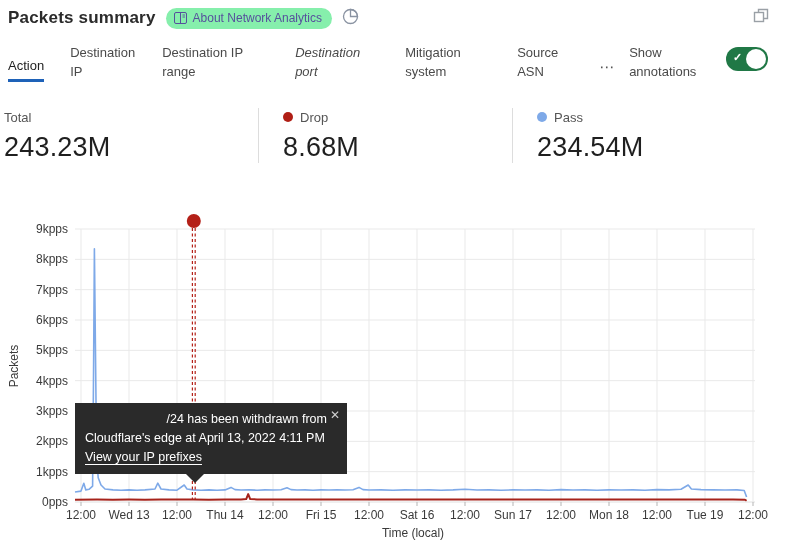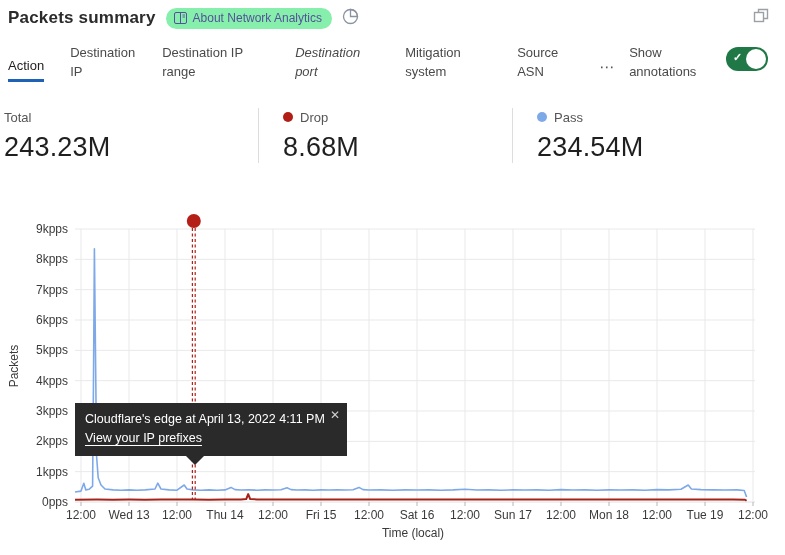--- a/index.html
+++ b/index.html
@@ -196,18 +196,19 @@
         <line x1="192.4" y1="228" x2="192.4" y2="499" stroke="#B42018" stroke-width="1.2" stroke-dasharray="3 2.5"></line>
         <line x1="195.20000000000002" y1="228" x2="195.20000000000002" y2="499" stroke="#B42018" stroke-width="1.2" stroke-dasharray="3 2.5"></line>
         <circle cx="193.8" cy="221" r="7" fill="#B42018"></circle>
         <text font-size="12" fill="#3a3a3a" font-family="&quot;Liberation Sans&quot;, sans-serif" x="18" y="366" text-anchor="middle" transform="rotate(-90 18 366)">Packets</text>
         <text font-size="12" fill="#3a3a3a" font-family="&quot;Liberation Sans&quot;, sans-serif" x="413" y="537" text-anchor="middle">Time (local)</text>
       </g>
     </svg>
 
   <div class="tip">
     <span class="tip-close">✕</span>
+    <span class="tip-line1">/24 has been withdrawn from</span>
     <span class="tip-line2">Cloudflare's edge at April 13, 2022 4:11 PM</span>
     <span class="tip-link">View your IP prefixes</span>
     <span class="tip-arrow"></span>
   </div>
 
 </div>
 
 </body></html>

